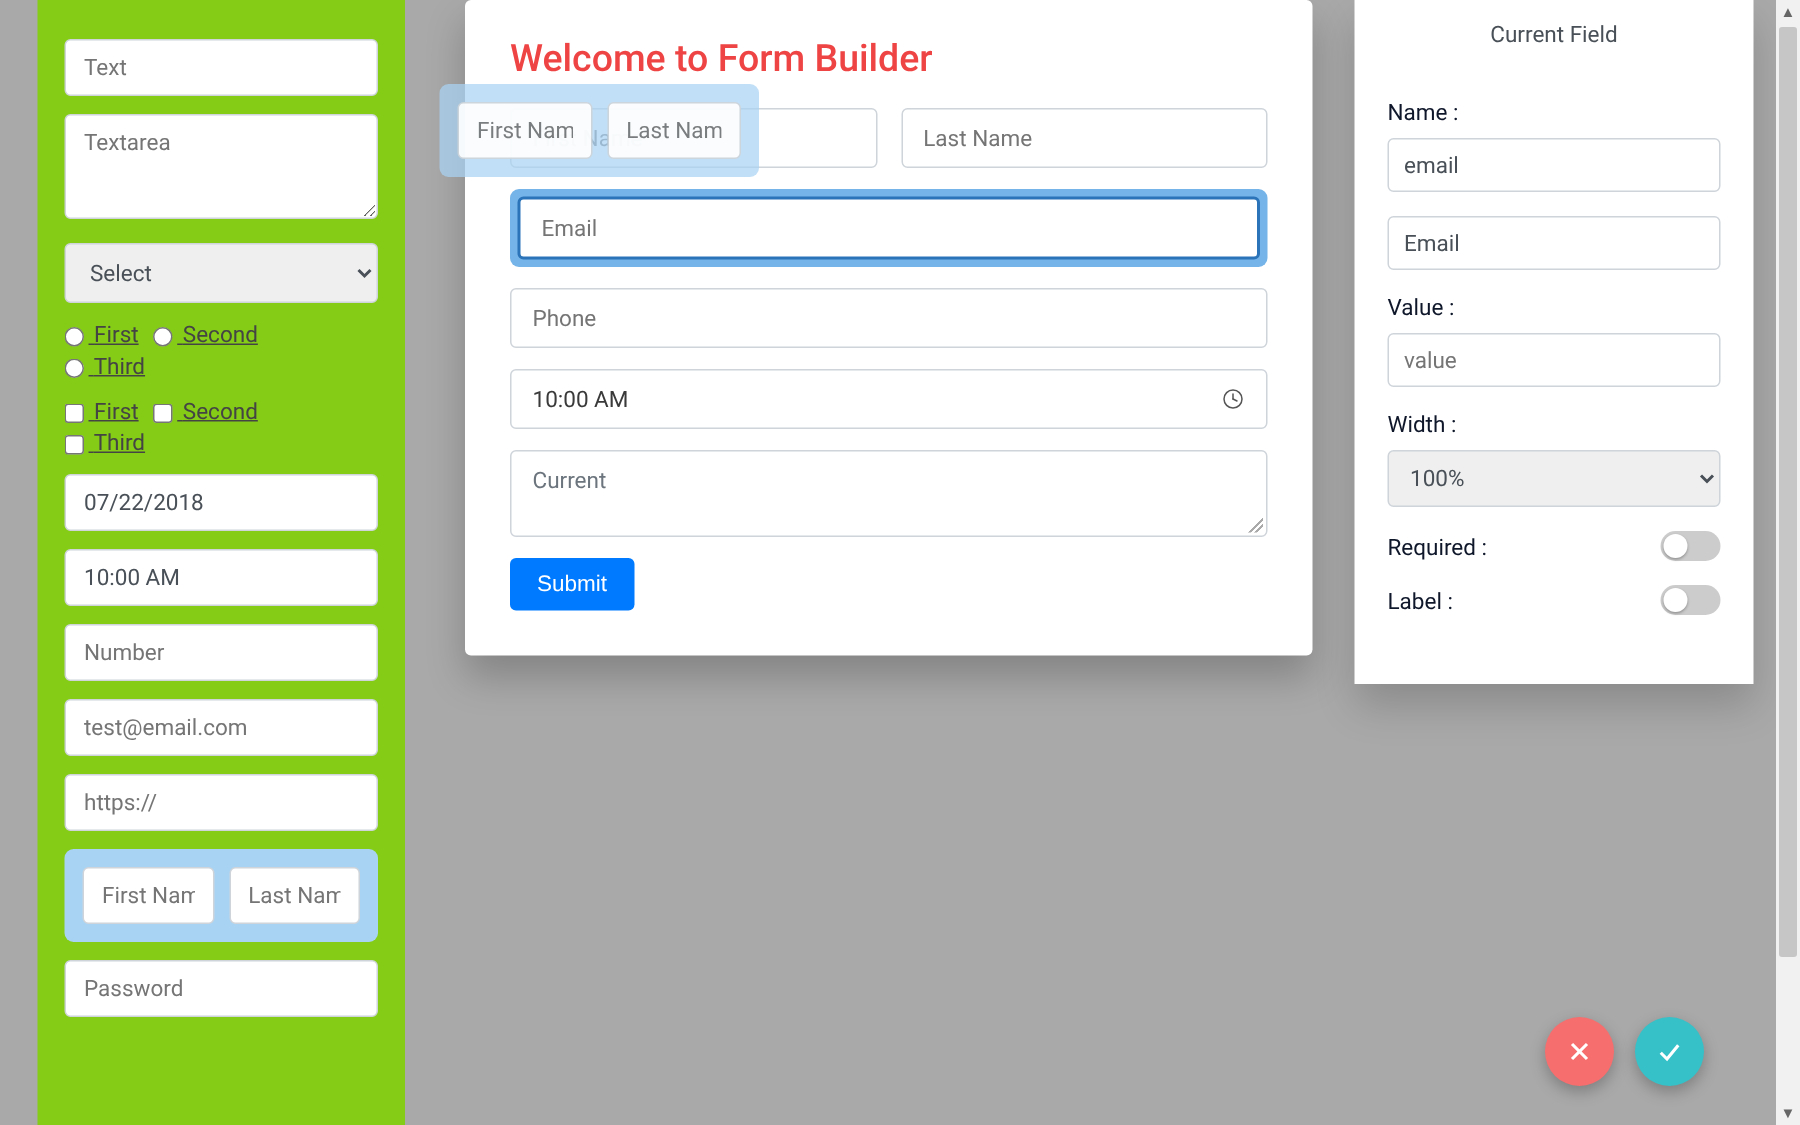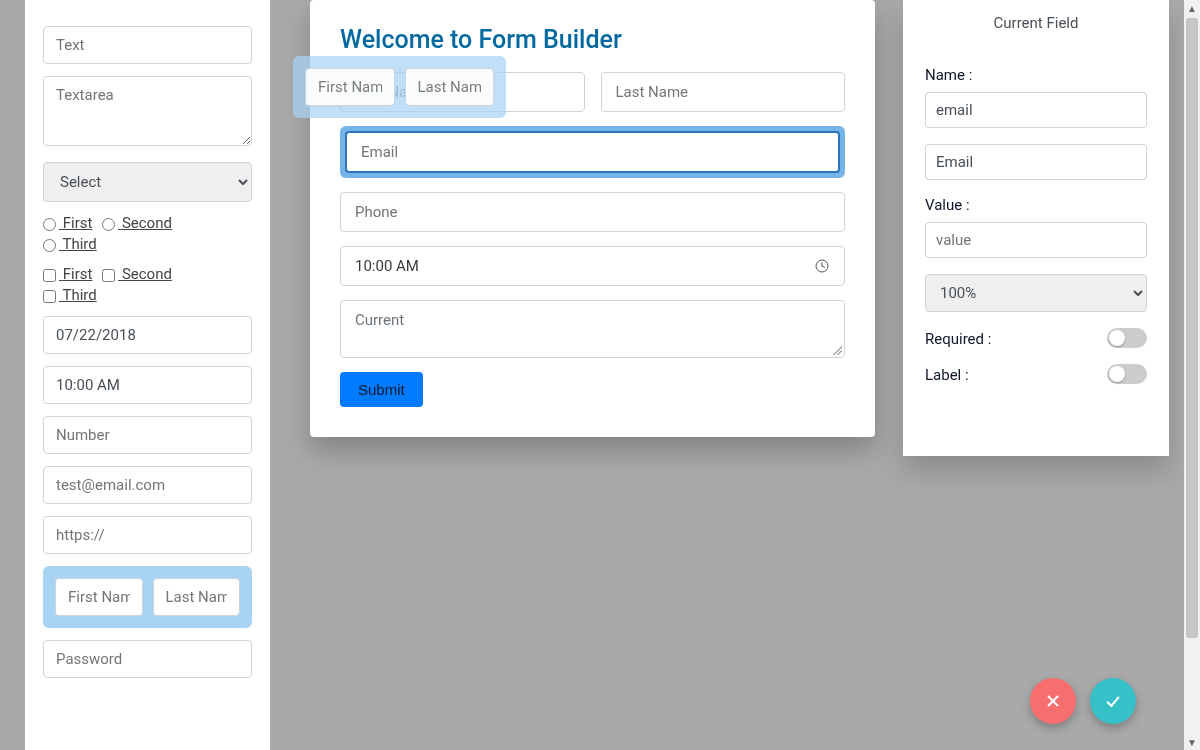--- a/index.html
+++ b/index.html
@@ -13,21 +13,21 @@
   position: relative;
 }
 
 
 .left-panel {
   position: absolute;
   left: 25px;
   top: 0;
   width: 245px;
   height: 750px;
-  background: #ffffff;
+  background: #84cc16;
   padding: 10px 18px 18px 18px;
   overflow-y: auto;
 }
 .left-panel .widget {
   margin-bottom: 12px;
 }
 .left-panel input[type="text"],
 .left-panel input[type="password"],
 .left-panel input[type="date"],
 .left-panel input[type="time"],
@@ -70,21 +70,21 @@
   top: 0;
   width: 565px;
   background:#fff;
   border-radius: 4px;
   padding: 25px 30px 30px 30px;
   box-shadow: 0 14px 26px rgba(0,0,0,0.22);
 }
 .center-canvas h2 {
   font-size: 25px;
   font-weight:500;
-  color:#0369a1;
+  color:#ef4444;
   margin-bottom: 18px;
 }
 .form-row { display:flex; gap:16px; margin-bottom: 14px; }
 .form-row > * { flex:1; }
 .form-field {
   border:1px solid #ced4da;
   border-radius:4px;
   padding:10px 14px;
   font-size:15px;
   color:#6c757d;
@@ -102,21 +102,21 @@
   background:#75b4e8;
   border-radius:6px;
   padding:5px;
   margin-bottom:14px;
 }
 .selected-wrap .form-field {
   border:2px solid #2b74b9;
 }
 .submit-btn {
   background:#007bff;
-  color:#0f172a;
+  color:#ffffff;
   border:none;
   border-radius:4px;
   padding:9px 18px;
   font-size:15px;
   cursor:pointer;
 }
 
 
 .drag-ghost {
   position:absolute;
@@ -310,20 +310,21 @@
       <input type="text" value="email" style="">
     </div>
     <div class="prop">
       <input type="text" value="Email" style="">
     </div>
     <div class="prop">
       <span class="prop-label">Value :</span>
       <input type="text" placeholder="value" style="">
     </div>
     <div class="prop">
+      <span class="prop-label">Width :</span>
       <select><option>100%</option></select>
     </div>
     <div class="prop-inline">
       <span class="prop-label" style="margin:0">Required :</span>
       <div class="toggle"></div>
     </div>
     <div class="prop-inline">
       <span class="prop-label" style="margin:0">Label :</span>
       <div class="toggle"></div>
     </div>

